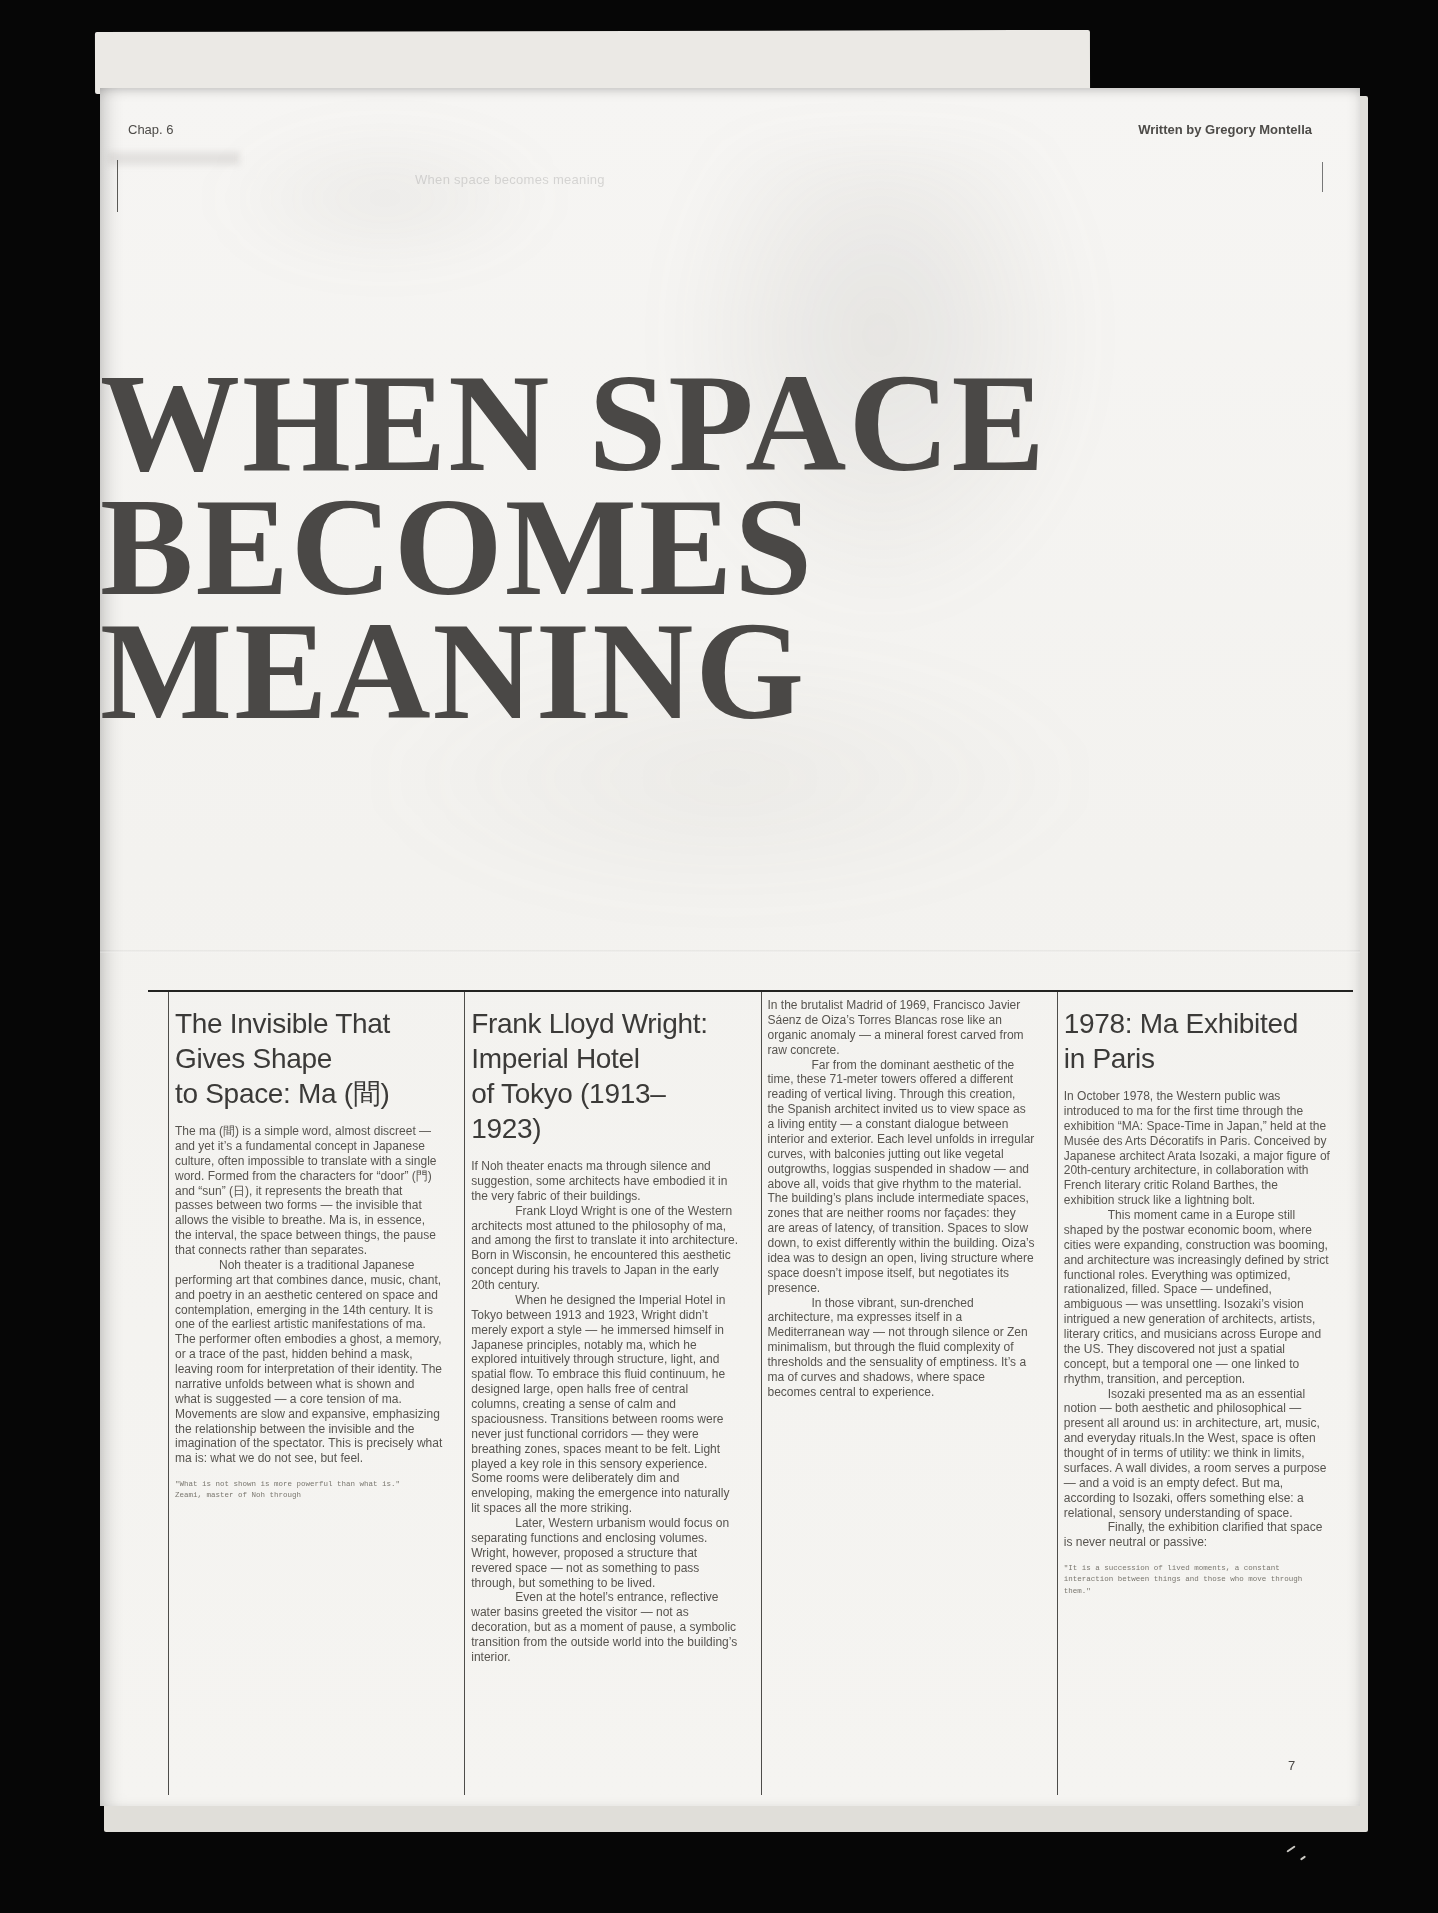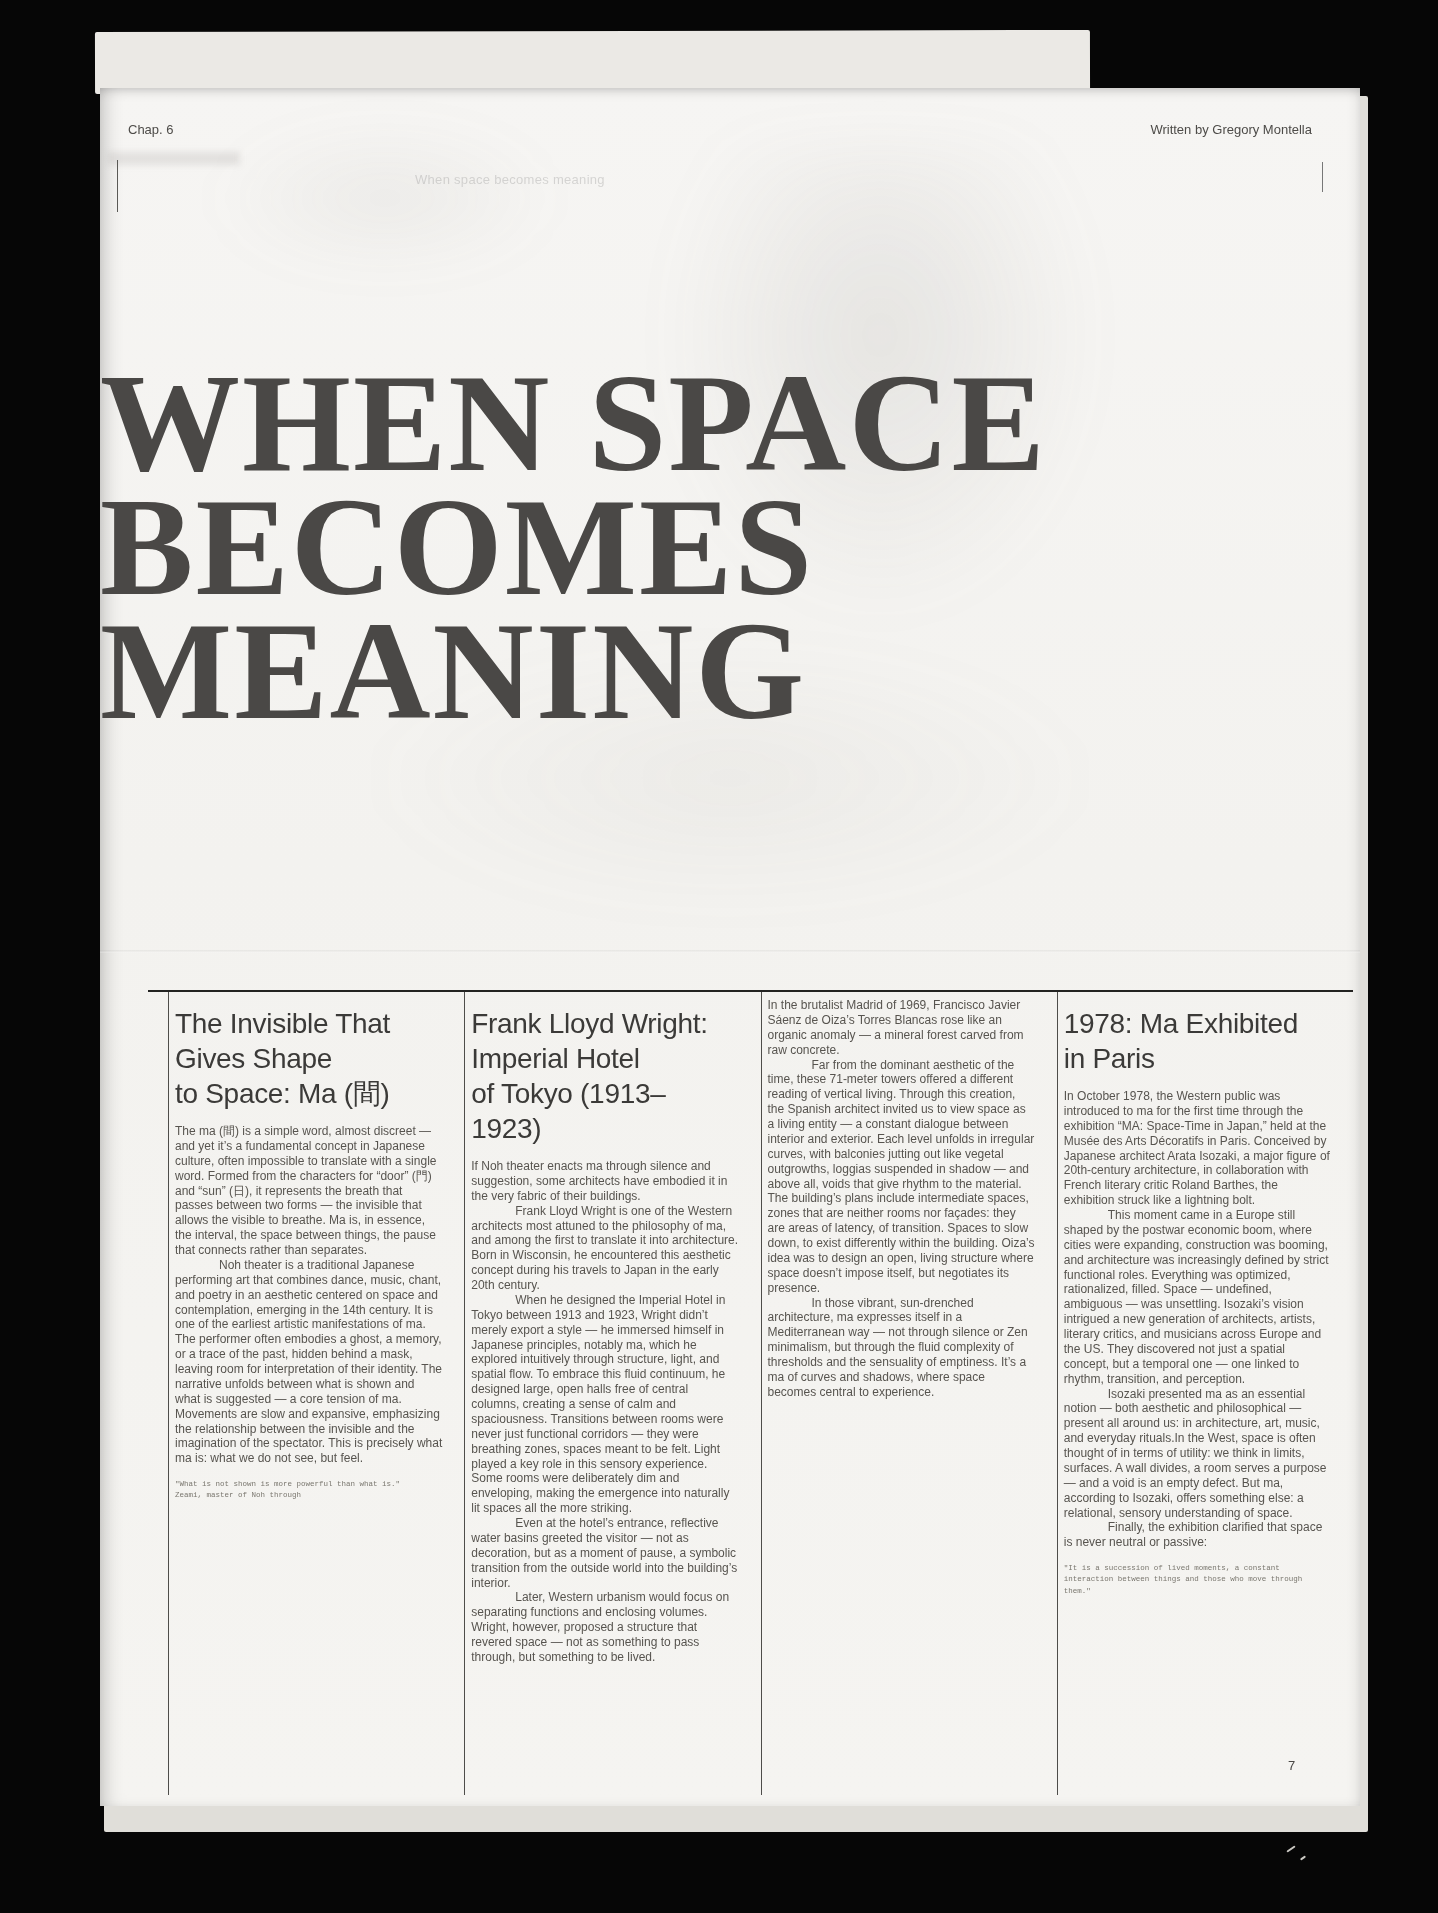--- a/index.html
+++ b/index.html
@@ -38,21 +38,21 @@
     background:rgba(110,108,104,.14);filter:blur(3px);}
   .crease{
     position:absolute;left:0;top:862px;width:100%;height:3px;
     background:linear-gradient(180deg,rgba(0,0,0,.10),rgba(255,255,255,.5));
     opacity:.55;
   }
   
   .running-head{position:absolute;top:34px;width:100%;height:30px;
     font-size:13px;color:#4d4b48;}
   .chapter{position:absolute;left:28px;top:0;}
-  .author{position:absolute;right:48px;top:0;}
+  .author{position:absolute;right:48px;top:0;font-weight:bold;}
   .tick{position:absolute;width:1px;background:#5a5955;}
   .tick-left{left:17px;top:38px;height:52px;}
   .tick-right{left:1222px;top:40px;height:30px;background:#777;}
   .ghost-head{
     position:absolute;left:315px;top:50px;font-size:13px;
     color:rgba(95,95,95,.22);filter:blur(.4px);letter-spacing:.3px;
   }
   
   .title{
     position:absolute;left:0;top:273px;width:100%;
@@ -140,22 +140,22 @@
     </article>
 
     <article class="col">
       <h2>Frank Lloyd Wright:
 Imperial Hotel
 of Tokyo (1913–
 1923)</h2>
       <p>If Noh theater enacts ma through silence and suggestion, some architects have embodied it in the very fabric of their buildings.</p>
       <p class="indent">Frank Lloyd Wright is one of the Western architects most attuned to the philosophy of ma, and among the first to translate it into architecture. Born in Wisconsin, he encountered this aesthetic concept during his travels to Japan in the early 20th century.</p>
       <p class="indent">When he designed the Imperial Hotel in Tokyo between 1913 and 1923, Wright didn’t merely export a style — he immersed himself in Japanese principles, notably ma, which he explored intuitively through structure, light, and spatial flow. To embrace this fluid continuum, he designed large, open halls free of central columns, creating a sense of calm and spaciousness. Transitions between rooms were never just functional corridors — they were breathing zones, spaces meant to be felt. Light played a key role in this sensory experience. Some rooms were deliberately dim and enveloping, making the emergence into naturally lit spaces all the more striking.</p>
+      <p class="indent">Later, Western urbanism would focus on separating functions and enclosing volumes. Wright, however, proposed a structure that revered space — not as something to pass through, but something to be lived.</p>
       <p class="indent">Even at the hotel’s entrance, reflective water basins greeted the visitor — not as decoration, but as a moment of pause, a symbolic transition from the outside world into the building’s interior.</p>
-      <p class="indent">Later, Western urbanism would focus on separating functions and enclosing volumes. Wright, however, proposed a structure that revered space — not as something to pass through, but something to be lived.</p>
     </article>
 
     <article class="col">
       <p>In the brutalist Madrid of 1969, Francisco Javier Sáenz de Oiza’s Torres Blancas rose like an organic anomaly — a mineral forest carved from raw concrete.</p>
       <p class="indent">Far from the dominant aesthetic of the time, these 71-meter towers offered a different reading of vertical living. Through this creation, the Spanish architect invited us to view space as a living entity — a constant dialogue between interior and exterior. Each level unfolds in irregular curves, with balconies jutting out like vegetal outgrowths, loggias suspended in shadow — and above all, voids that give rhythm to the material. The building’s plans include intermediate spaces, zones that are neither rooms nor façades: they are areas of latency, of transition. Spaces to slow down, to exist differently within the building. Oiza’s idea was to design an open, living structure where space doesn’t impose itself, but negotiates its presence.</p>
       <p class="indent">In those vibrant, sun-drenched architecture, ma expresses itself in a Mediterranean way — not through silence or Zen minimalism, but through the fluid complexity of thresholds and the sensuality of emptiness. It’s a ma of curves and shadows, where space becomes central to experience.</p>
     </article>
 
     <article class="col">
       <h2>1978: Ma Exhibited

